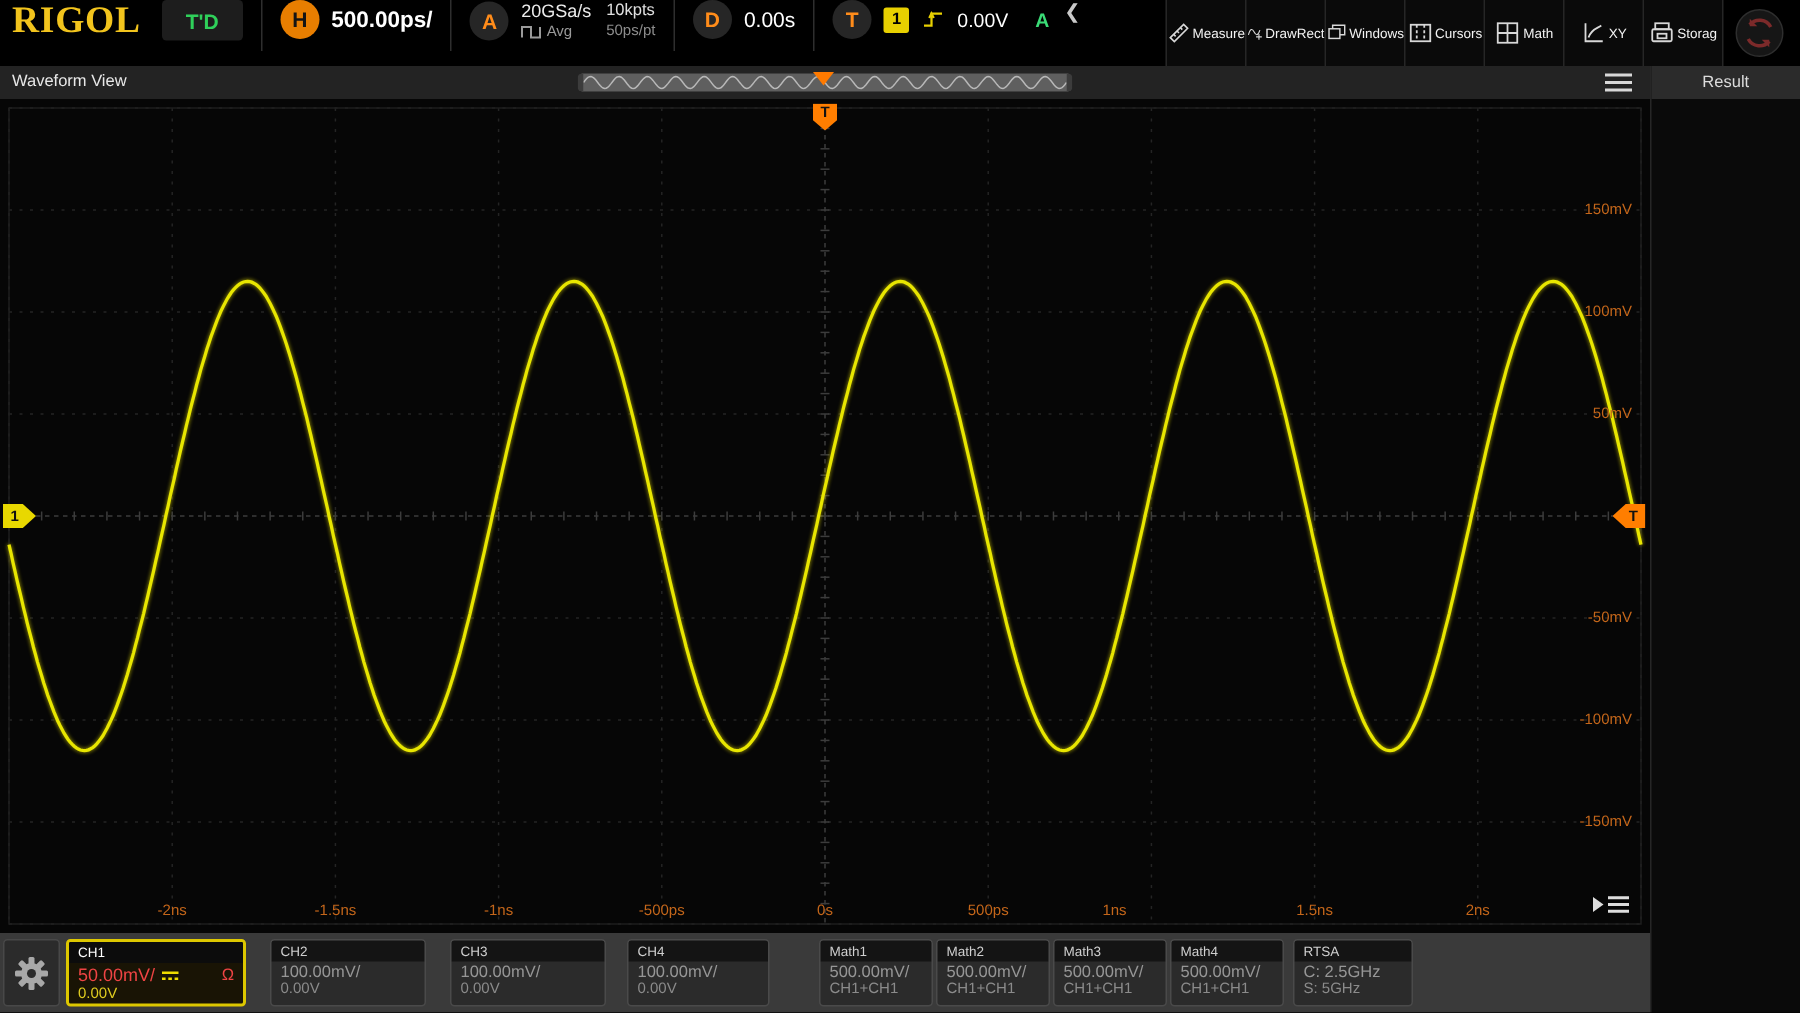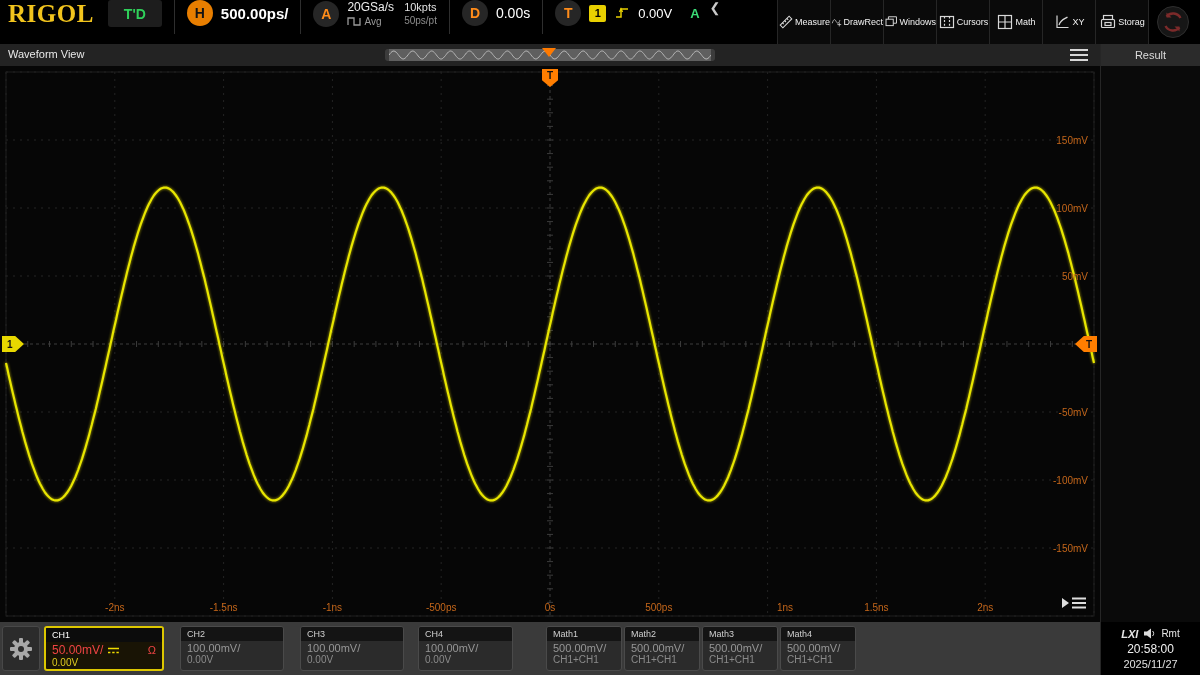--- a/index.html
+++ b/index.html
@@ -334,48 +334,36 @@
   <div class="vlabel" style="top:346px">-50mV</div>
   <div class="vlabel" style="top:414px">-100mV</div>
   <div class="vlabel" style="top:482px">-150mV</div>
 
   <div class="tlabel" style="left:114.8px">-2ns</div>
   <div class="tlabel" style="left:223.6px">-1.5ns</div>
   <div class="tlabel" style="left:332.4px">-1ns</div>
   <div class="tlabel" style="left:441.2px">-500ps</div>
   <div class="tlabel" style="left:550px">0s</div>
   <div class="tlabel" style="left:658.8px">500ps</div>
-  <div class="tlabel" style="left:785px">1ns</div>
+  <div class="tlabel" style="left:743px">1ns</div>
   <div class="tlabel" style="left:876.4px">1.5ns</div>
   <div class="tlabel" style="left:985.2px">2ns</div>
 
   <div class="ch-marker">1</div>
   <div class="trig-marker">T</div>
   <div class="top-trig">T</div>
 
   <svg class="expand" width="28" height="18" viewBox="0 0 28 18">
     <path d="M2,4 L9,9 L2,14 Z" fill="#ddd"></path>
     <path d="M12,4.5 H26 M12,9 H26 M12,13.5 H26" stroke="#ddd" stroke-width="2"></path>
   </svg>
 </div>
 
 <aside class="rpanel">
   <div class="rp-head">Result</div>
-  <div class="status">
-    <div class="srow">
-      <span class="lxi">LXI</span>
-      <svg width="13" height="11" viewBox="0 0 13 11">
-          <path d="M1,3.5 h3 L8,.5 v10 L4,7.5 H1 Z" fill="#dcdcdc"></path>
-          <path d="M9.5,3 a3.2,3.2 0 0 1 0,5" stroke="#dcdcdc" fill="none"></path>
-        </svg>
-      <span>Rmt</span>
-    </div>
-    <div class="stime">20:58:00</div>
-    <div class="sdate">2025/11/27</div>
-  </div>
 </aside>
 
 <footer class="bottombar">
   <div class="gearbox">
     <svg width="22" height="22" viewBox="-11 -11 22 22">
       <g fill="#a8a8a8">
         <rect x="-2" y="-11" width="4" height="6" rx="1"></rect>
         <rect x="-2" y="-11" width="4" height="6" rx="1" transform="rotate(45)"></rect>
         <rect x="-2" y="-11" width="4" height="6" rx="1" transform="rotate(90)"></rect>
         <rect x="-2" y="-11" width="4" height="6" rx="1" transform="rotate(135)"></rect>
@@ -448,13 +436,20 @@
     <div class="b2">CH1+CH1</div>
   </div>
   <div class="chbox w78">
     <div class="head">Math4</div>
     <div class="b1">
         <span>500.00mV/</span>
       </div>
     <div class="b2">CH1+CH1</div>
   </div>
 
+  <div class="chbox wrtsa">
+    <div class="head">RTSA</div>
+    <div class="b1">
+        <span>C: 2.5GHz</span>
+      </div>
+    <div class="b2">S: 5GHz</div>
+  </div>
 </footer>
 
 </body></html>

